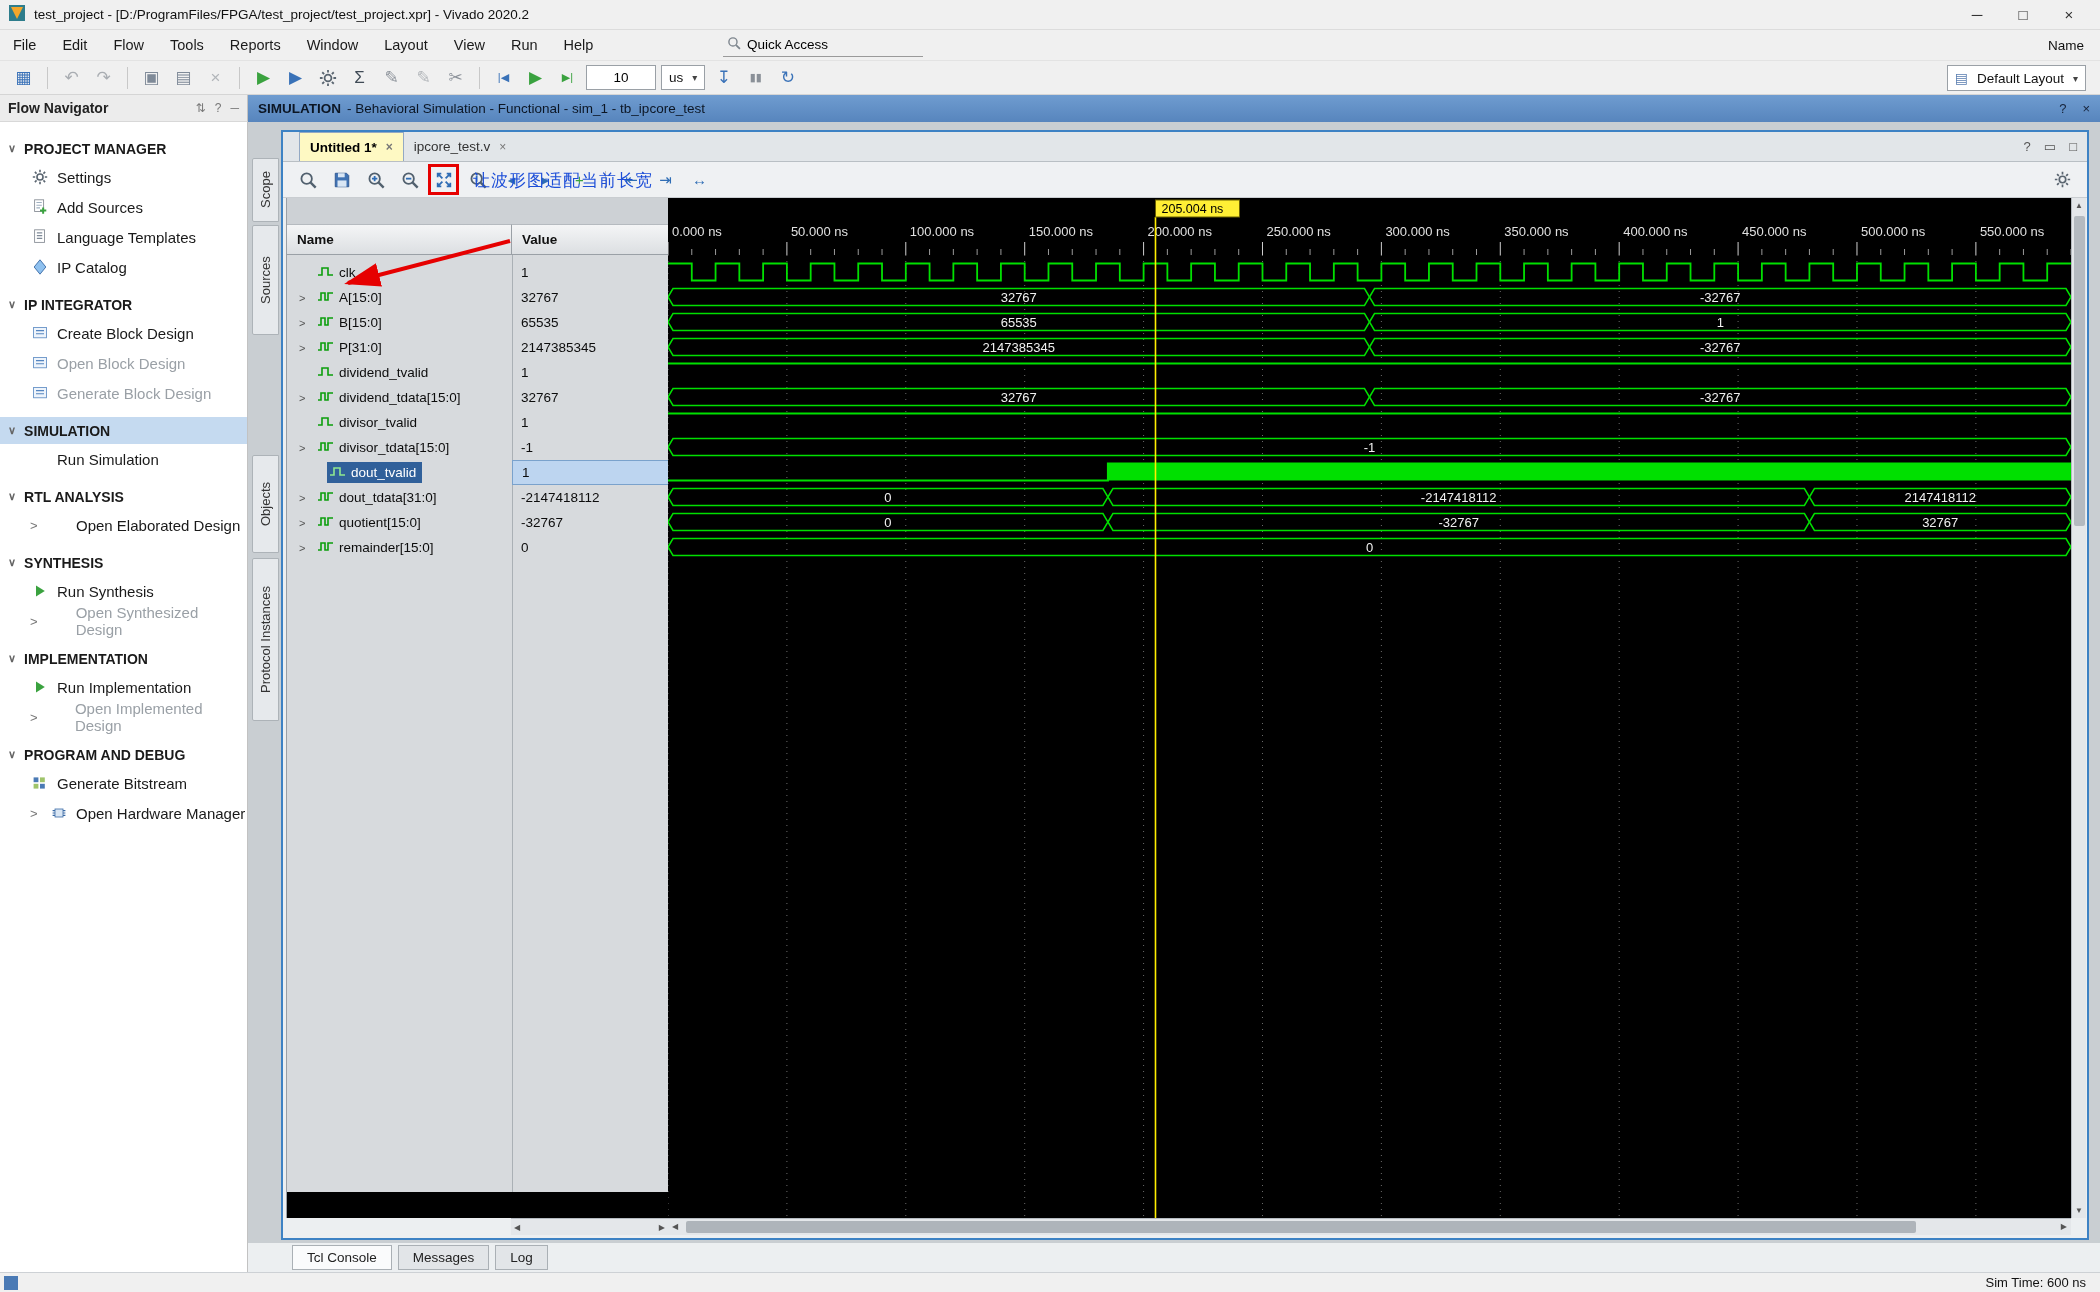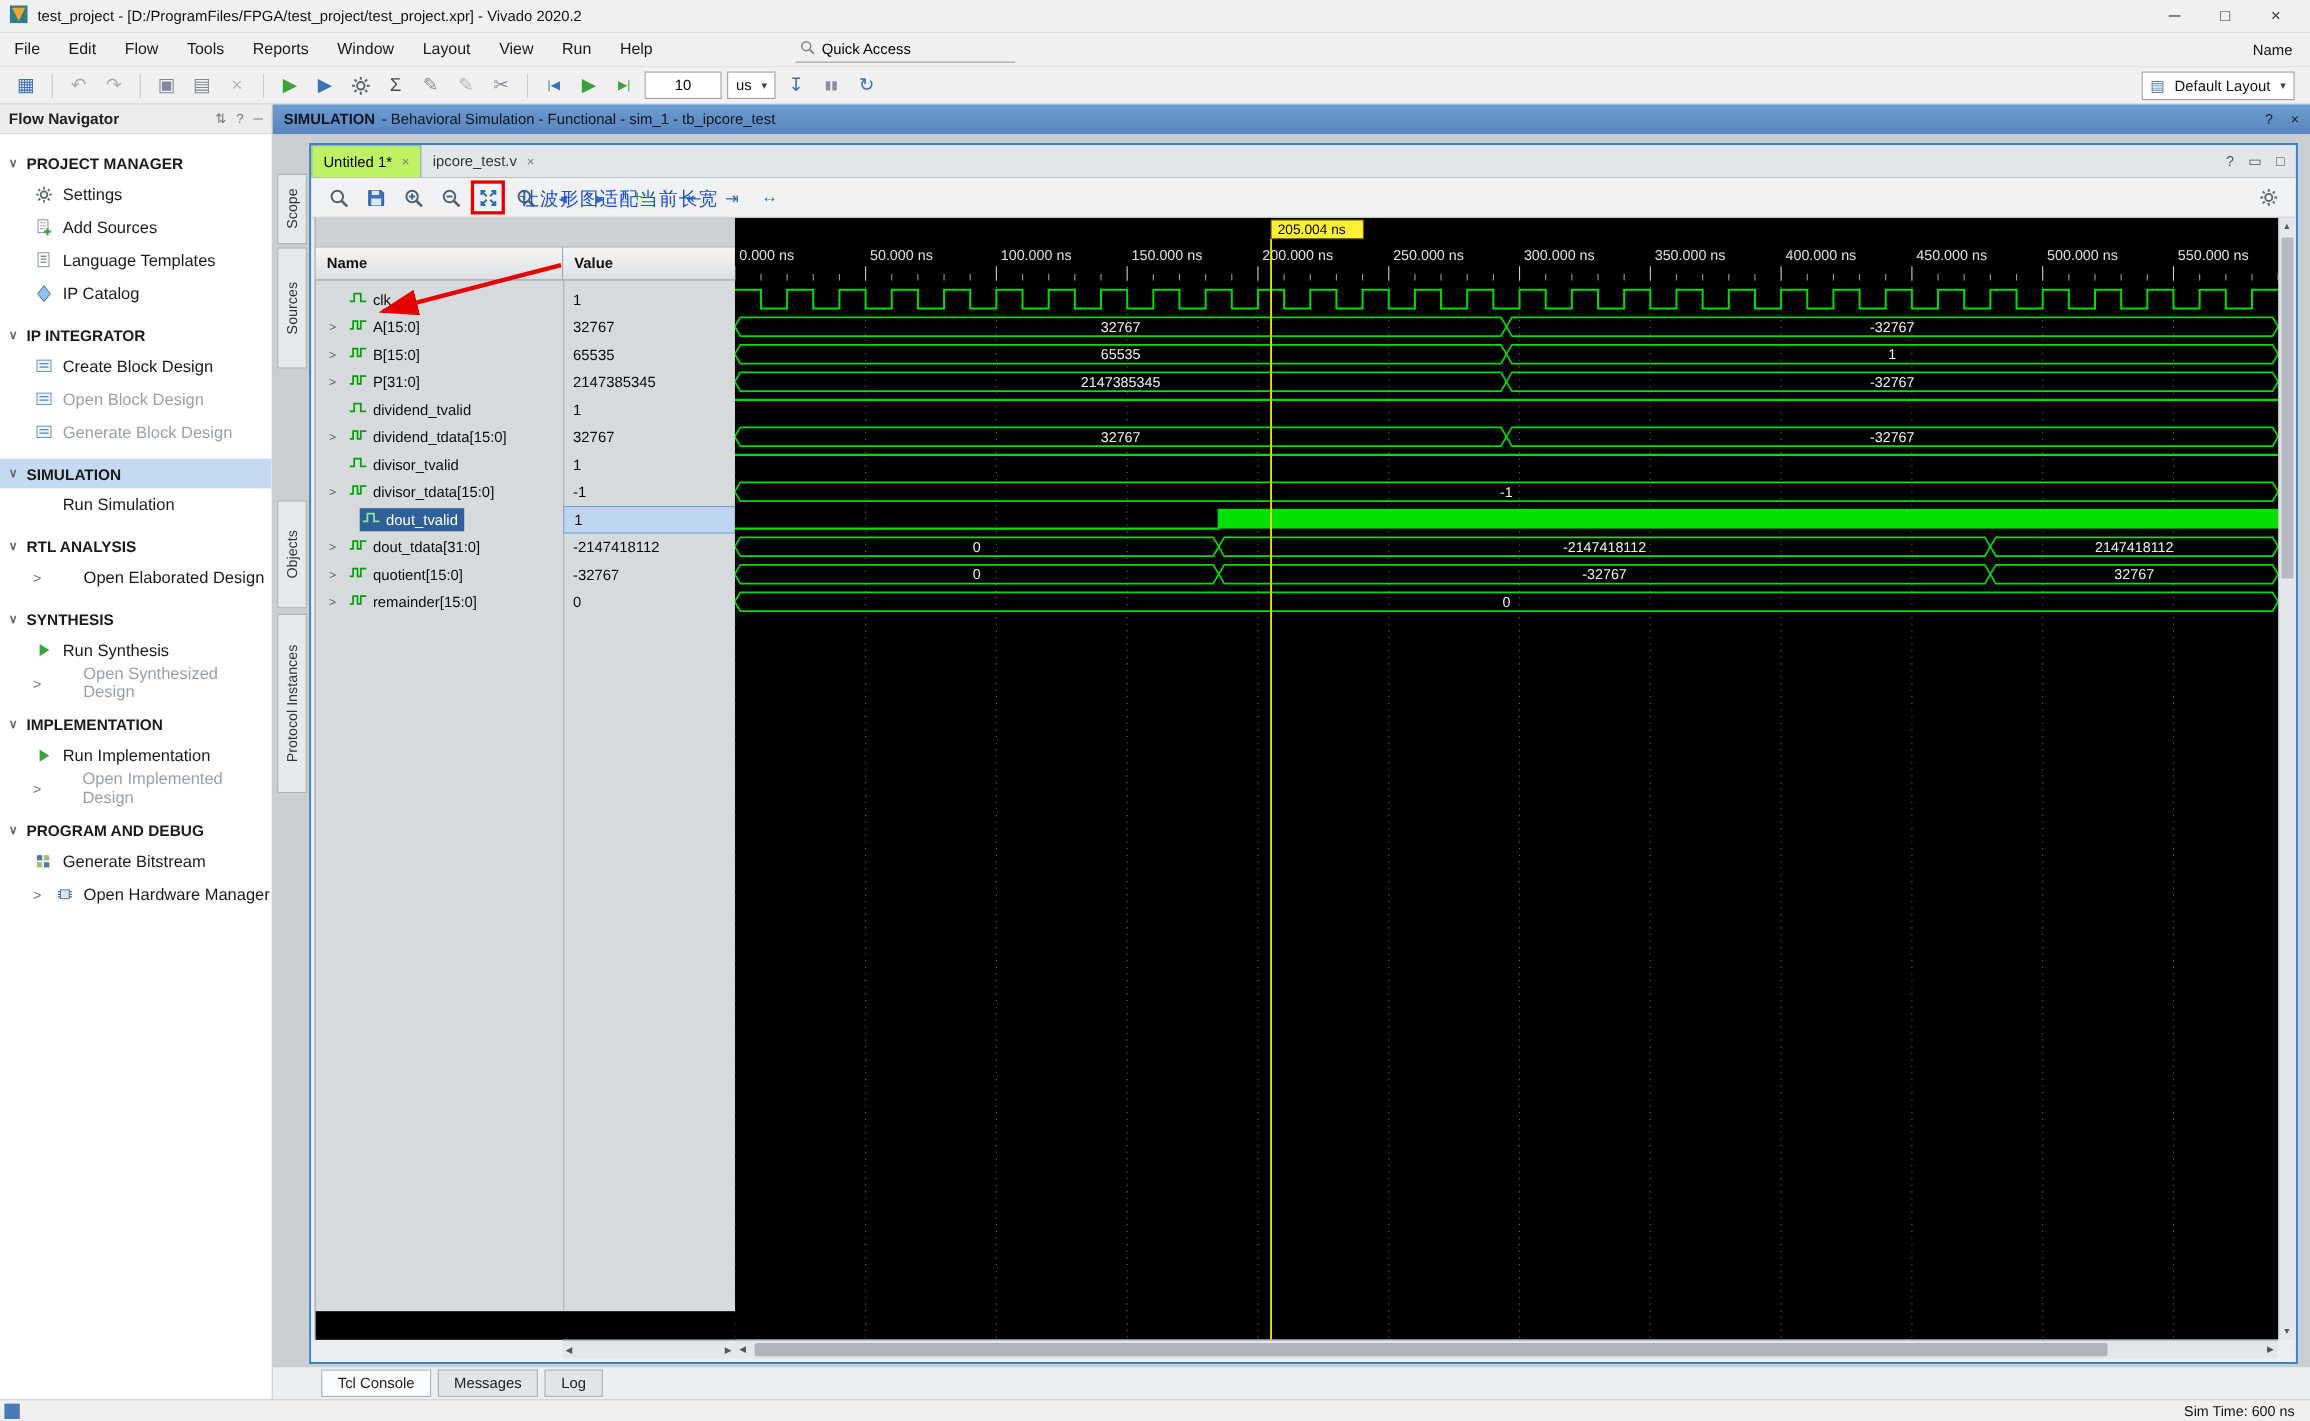--- a/index.html
+++ b/index.html
@@ -48,21 +48,21 @@
 #context-bar .cb-icons{margin-left:auto;display:flex;gap:16px;color:#16233a;font-size:13px;}
 
 
 #workspace{position:absolute;left:248px;top:122px;width:1852px;height:1121px;background:#c9ced2;}
 .side-tab{position:absolute;left:4px;width:27px;background:#e6e9ec;border:1px solid #adb3b8;color:#333;font-size:13px;display:flex;align-items:center;justify-content:center;writing-mode:vertical-rl;transform:rotate(180deg);border-radius:0 2px 2px 0;}
 
 
 #wave-window{position:absolute;left:33px;top:8px;width:1808px;height:1110px;background:#eceff1;border:2px solid #3d82c4;}
 #wave-tabs{height:30px;background:#e2e6e9;display:flex;align-items:flex-end;border-bottom:1px solid #b9bfc4;}
 .wtab{height:29px;display:flex;align-items:center;padding:0 10px;font-size:13.5px;color:#333;gap:9px;}
-.wtab.active{background:#bef264;border:1px solid #93a9c4;border-bottom:none;font-weight:normal;color:#000;}
+.wtab.active{background:#fef9c3;border:1px solid #93a9c4;border-bottom:none;font-weight:bold;color:#000;margin-left:16px;}
 .wtab .tab-close{color:#777;font-size:12px;}
 .wtab-icons{margin-left:auto;display:flex;gap:13px;padding-right:10px;color:#555;font-size:13px;align-items:center;height:100%;}
 #wave-toolbar{position:relative;height:36px;background:#eff1f3;border-bottom:1px solid #c9cdd1;display:flex;align-items:center;gap:9px;padding-left:12px;}
 .wt-btn{width:25px;height:25px;display:flex;align-items:center;justify-content:center;font-size:15px;}
 .wt-btn.red-annot{outline:3px solid #e60000;}
 .wt-sep{width:1px;height:18px;background:#bbb;margin:0 4px;}
 #wt-gear{margin-left:auto;margin-right:12px;}
 #red-note{position:absolute;left:190px;top:7px;color:#1d4ed8;font-size:17px;font-weight:normal;z-index:6;pointer-events:none;letter-spacing:1px;}
 
 

